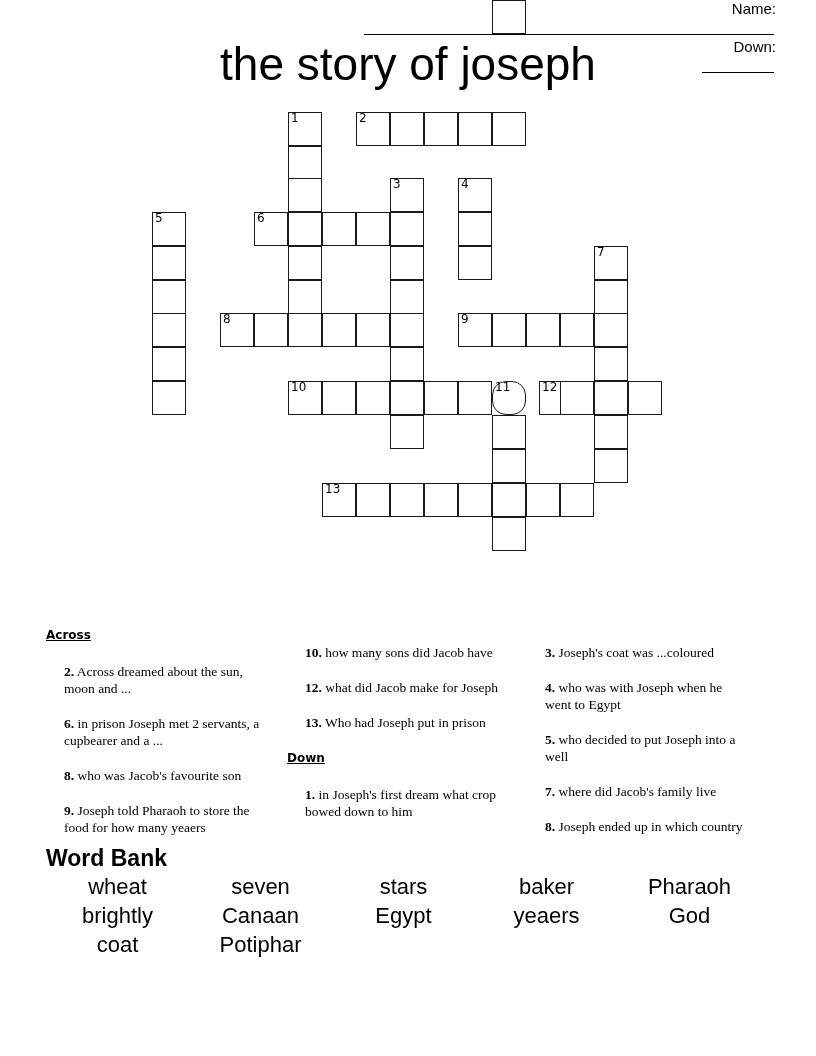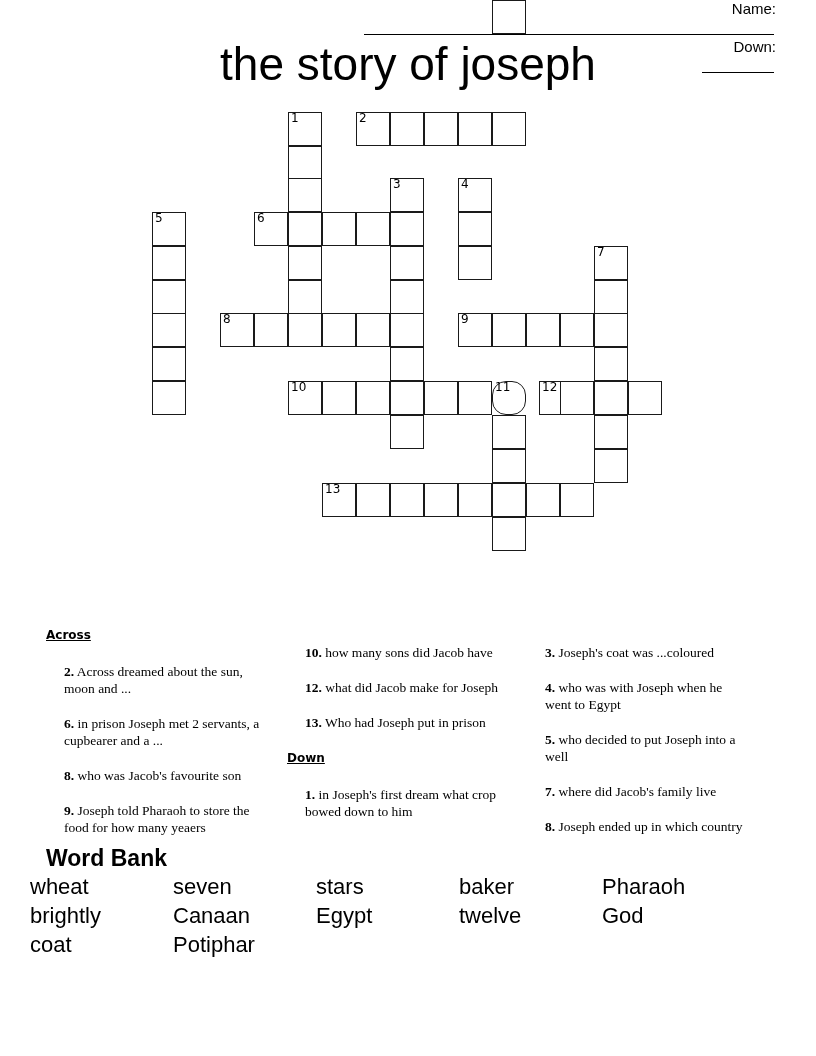--- a/index.html
+++ b/index.html
@@ -109,26 +109,27 @@
   .wordbank-title {
     position: absolute;
     left: 46px;
     top: 845px;
     font-family: "Liberation Sans", sans-serif;
     font-size: 23px;
     font-weight: bold;
   }
   .wordbank {
     position: absolute;
-    left: 30px;
+    left: 46px;
     top: 872px;
     width: 730px;
     font-family: "Liberation Sans", sans-serif;
     font-size: 22px;
     line-height: 29px;
+    text-align: center;
   }
   .wb-row { display: flex; }
   .wb-cell { width: 143px; flex: 0 0 143px; }
 </style>
 </head>
 <body>
 
 <div class="header-row">
   <span class="hdr-label">Name:</span>
   <span class="hdr-rule rule-name"></span>
@@ -266,21 +267,21 @@
       <span class="wb-cell">wheat</span>
       <span class="wb-cell">seven</span>
       <span class="wb-cell">stars</span>
       <span class="wb-cell">baker</span>
       <span class="wb-cell">Pharaoh</span>
     </div>
     <div class="wb-row">
       <span class="wb-cell">brightly</span>
       <span class="wb-cell">Canaan</span>
       <span class="wb-cell">Egypt</span>
-      <span class="wb-cell">twelve</span>
+      <span class="wb-cell">yeaers</span>
       <span class="wb-cell">God</span>
     </div>
     <div class="wb-row">
       <span class="wb-cell">coat</span>
       <span class="wb-cell">Potiphar</span>
       <span class="wb-cell"></span>
       <span class="wb-cell"></span>
     </div>
   </div>
 

